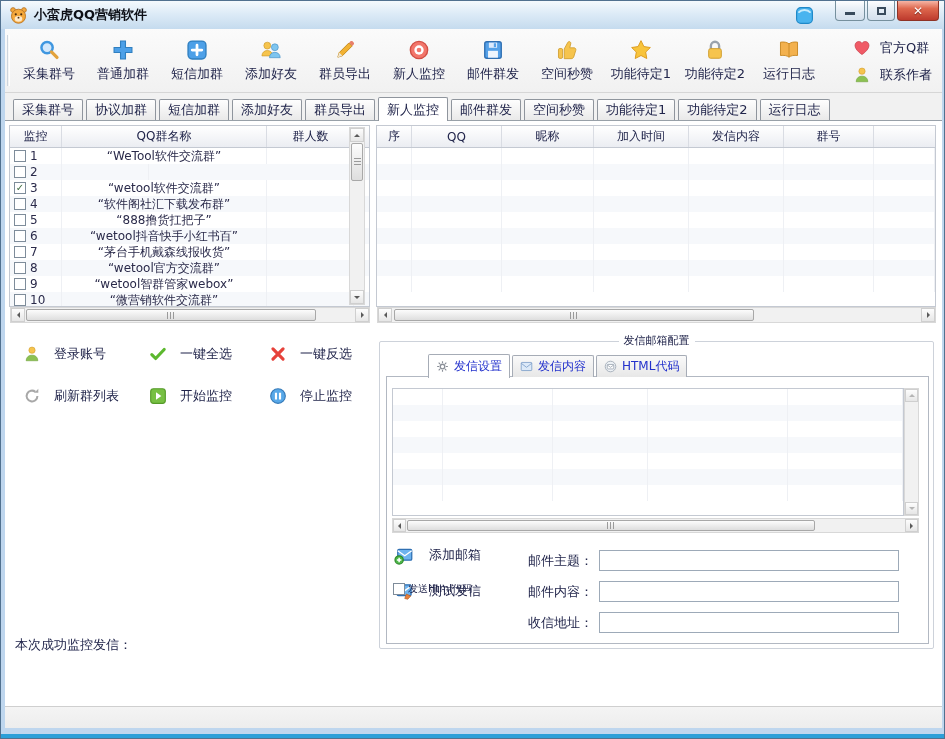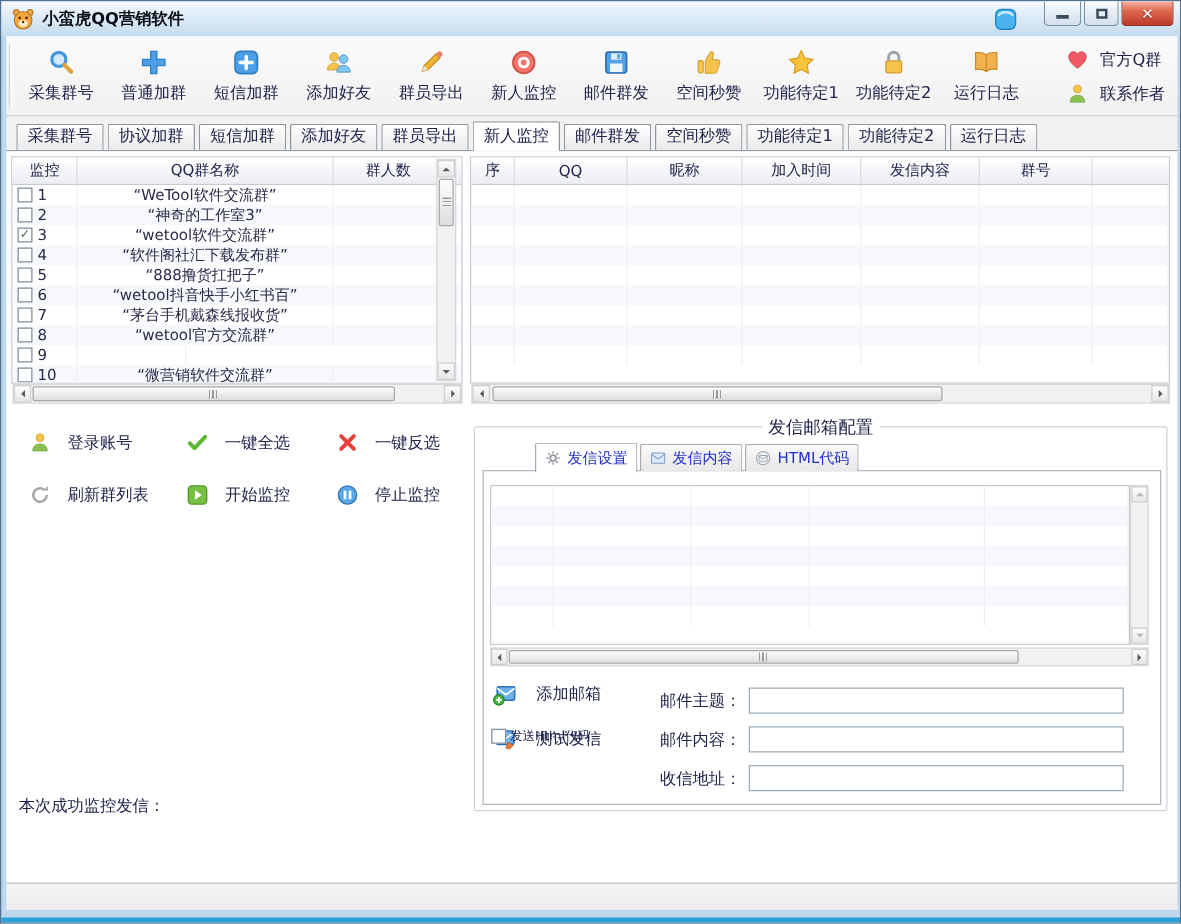--- a/index.html
+++ b/index.html
@@ -62,21 +62,21 @@
   .thumb{position:absolute;background:linear-gradient(#fcfcfc,#dedede);border:1px solid #a8a8a8;border-radius:2px;display:flex;align-items:center;justify-content:center;cursor:pointer;}
   .grip-h{width:9px;height:7px;background:repeating-linear-gradient(90deg,#9a9a9a 0 1px,transparent 1px 3px);}
   .grip-v{width:7px;height:9px;background:repeating-linear-gradient(#9a9a9a 0 1px,transparent 1px 3px);}
   
   #actions{position:absolute;left:18px;top:212px;width:342px;display:grid;grid-template-columns:126px 120px 96px;grid-auto-rows:42px;align-items:center;}
   .act{display:flex;align-items:center;gap:13px;cursor:pointer;}
   .act .ico svg{width:18px;height:18px;display:block;}
   .act .lbl{font-size:13px;color:#21254b;white-space:nowrap;}
   
   .groupbox{position:absolute;border:1px solid #cdd2da;border-radius:2px;}
-  .gb-legend{position:absolute;top:-9px;left:50%;transform:translateX(-50%);background:#fff;padding:0 5px;font-size:14px;color:#21254b;white-space:nowrap;}
+  .gb-legend{position:absolute;top:-9px;left:50%;transform:translateX(-50%);background:#fff;padding:0 5px;font-size:11px;color:#21254b;white-space:nowrap;}
   
   .logbox{position:absolute;left:6px;top:9px;width:331px;height:170px;background:#000;border:1px solid #777;padding:2px 3px;overflow:hidden;}
   .log-line{font-family:"DejaVu Sans Mono","Liberation Mono",monospace;font-size:12px;color:#00dd00;white-space:nowrap;}
   .log-footer{position:absolute;left:10px;top:515px;font-size:13px;color:#21254b;}
   
   .etabs{position:absolute;left:8px;top:12px;display:flex;align-items:flex-end;z-index:2;padding-left:40px;}
   .etab{height:22px;display:inline-flex;align-items:center;gap:5px;padding:0 7px;margin-right:2px;border:1px solid #a6acb6;border-bottom:none;border-radius:2px 2px 0 0;background:linear-gradient(#fafafa,#e7e7e7);cursor:pointer;}
   .etab .elbl{font-size:12px;color:#2230cc;white-space:nowrap;}
   .etab .ico svg{width:13px;height:13px;display:block;}
   .etab.active{background:#fff;height:24px;margin-bottom:-1px;}
@@ -284,21 +284,20 @@
               <span class="rownum">1</span>
             </span>
             <span class="td center" style="width: 205px;">“WeTool软件交流群”</span>
             <span class="td center" style="width: 87px;"></span>
           </div>
           <div class="trow alt">
             <span class="td" style="width: 52px;">
               <span class="chk"></span>
               <span class="rownum">2</span>
             </span>
-            <span class="td center" style="width: 205px;">“神奇的工作室3”</span>
             <span class="td center" style="width: 87px;"></span>
           </div>
           <div class="trow">
             <span class="td" style="width: 52px;">
               <span class="chk">✓</span>
               <span class="rownum">3</span>
             </span>
             <span class="td center" style="width: 205px;">“wetool软件交流群”</span>
             <span class="td center" style="width: 87px;"></span>
           </div>
@@ -340,20 +339,21 @@
               <span class="rownum">8</span>
             </span>
             <span class="td center" style="width: 205px;">“wetool官方交流群”</span>
             <span class="td center" style="width: 87px;"></span>
           </div>
           <div class="trow">
             <span class="td" style="width: 52px;">
               <span class="chk"></span>
               <span class="rownum">9</span>
             </span>
+            <span class="td center" style="width: 205px;">“wetool智群管家webox”</span>
             <span class="td center" style="width: 87px;"></span>
           </div>
           <div class="trow alt">
             <span class="td" style="width: 52px;">
               <span class="chk"></span>
               <span class="rownum">10</span>
             </span>
             <span class="td center" style="width: 205px;">“微营销软件交流群”</span>
             <span class="td center" style="width: 87px;"></span>
           </div>

